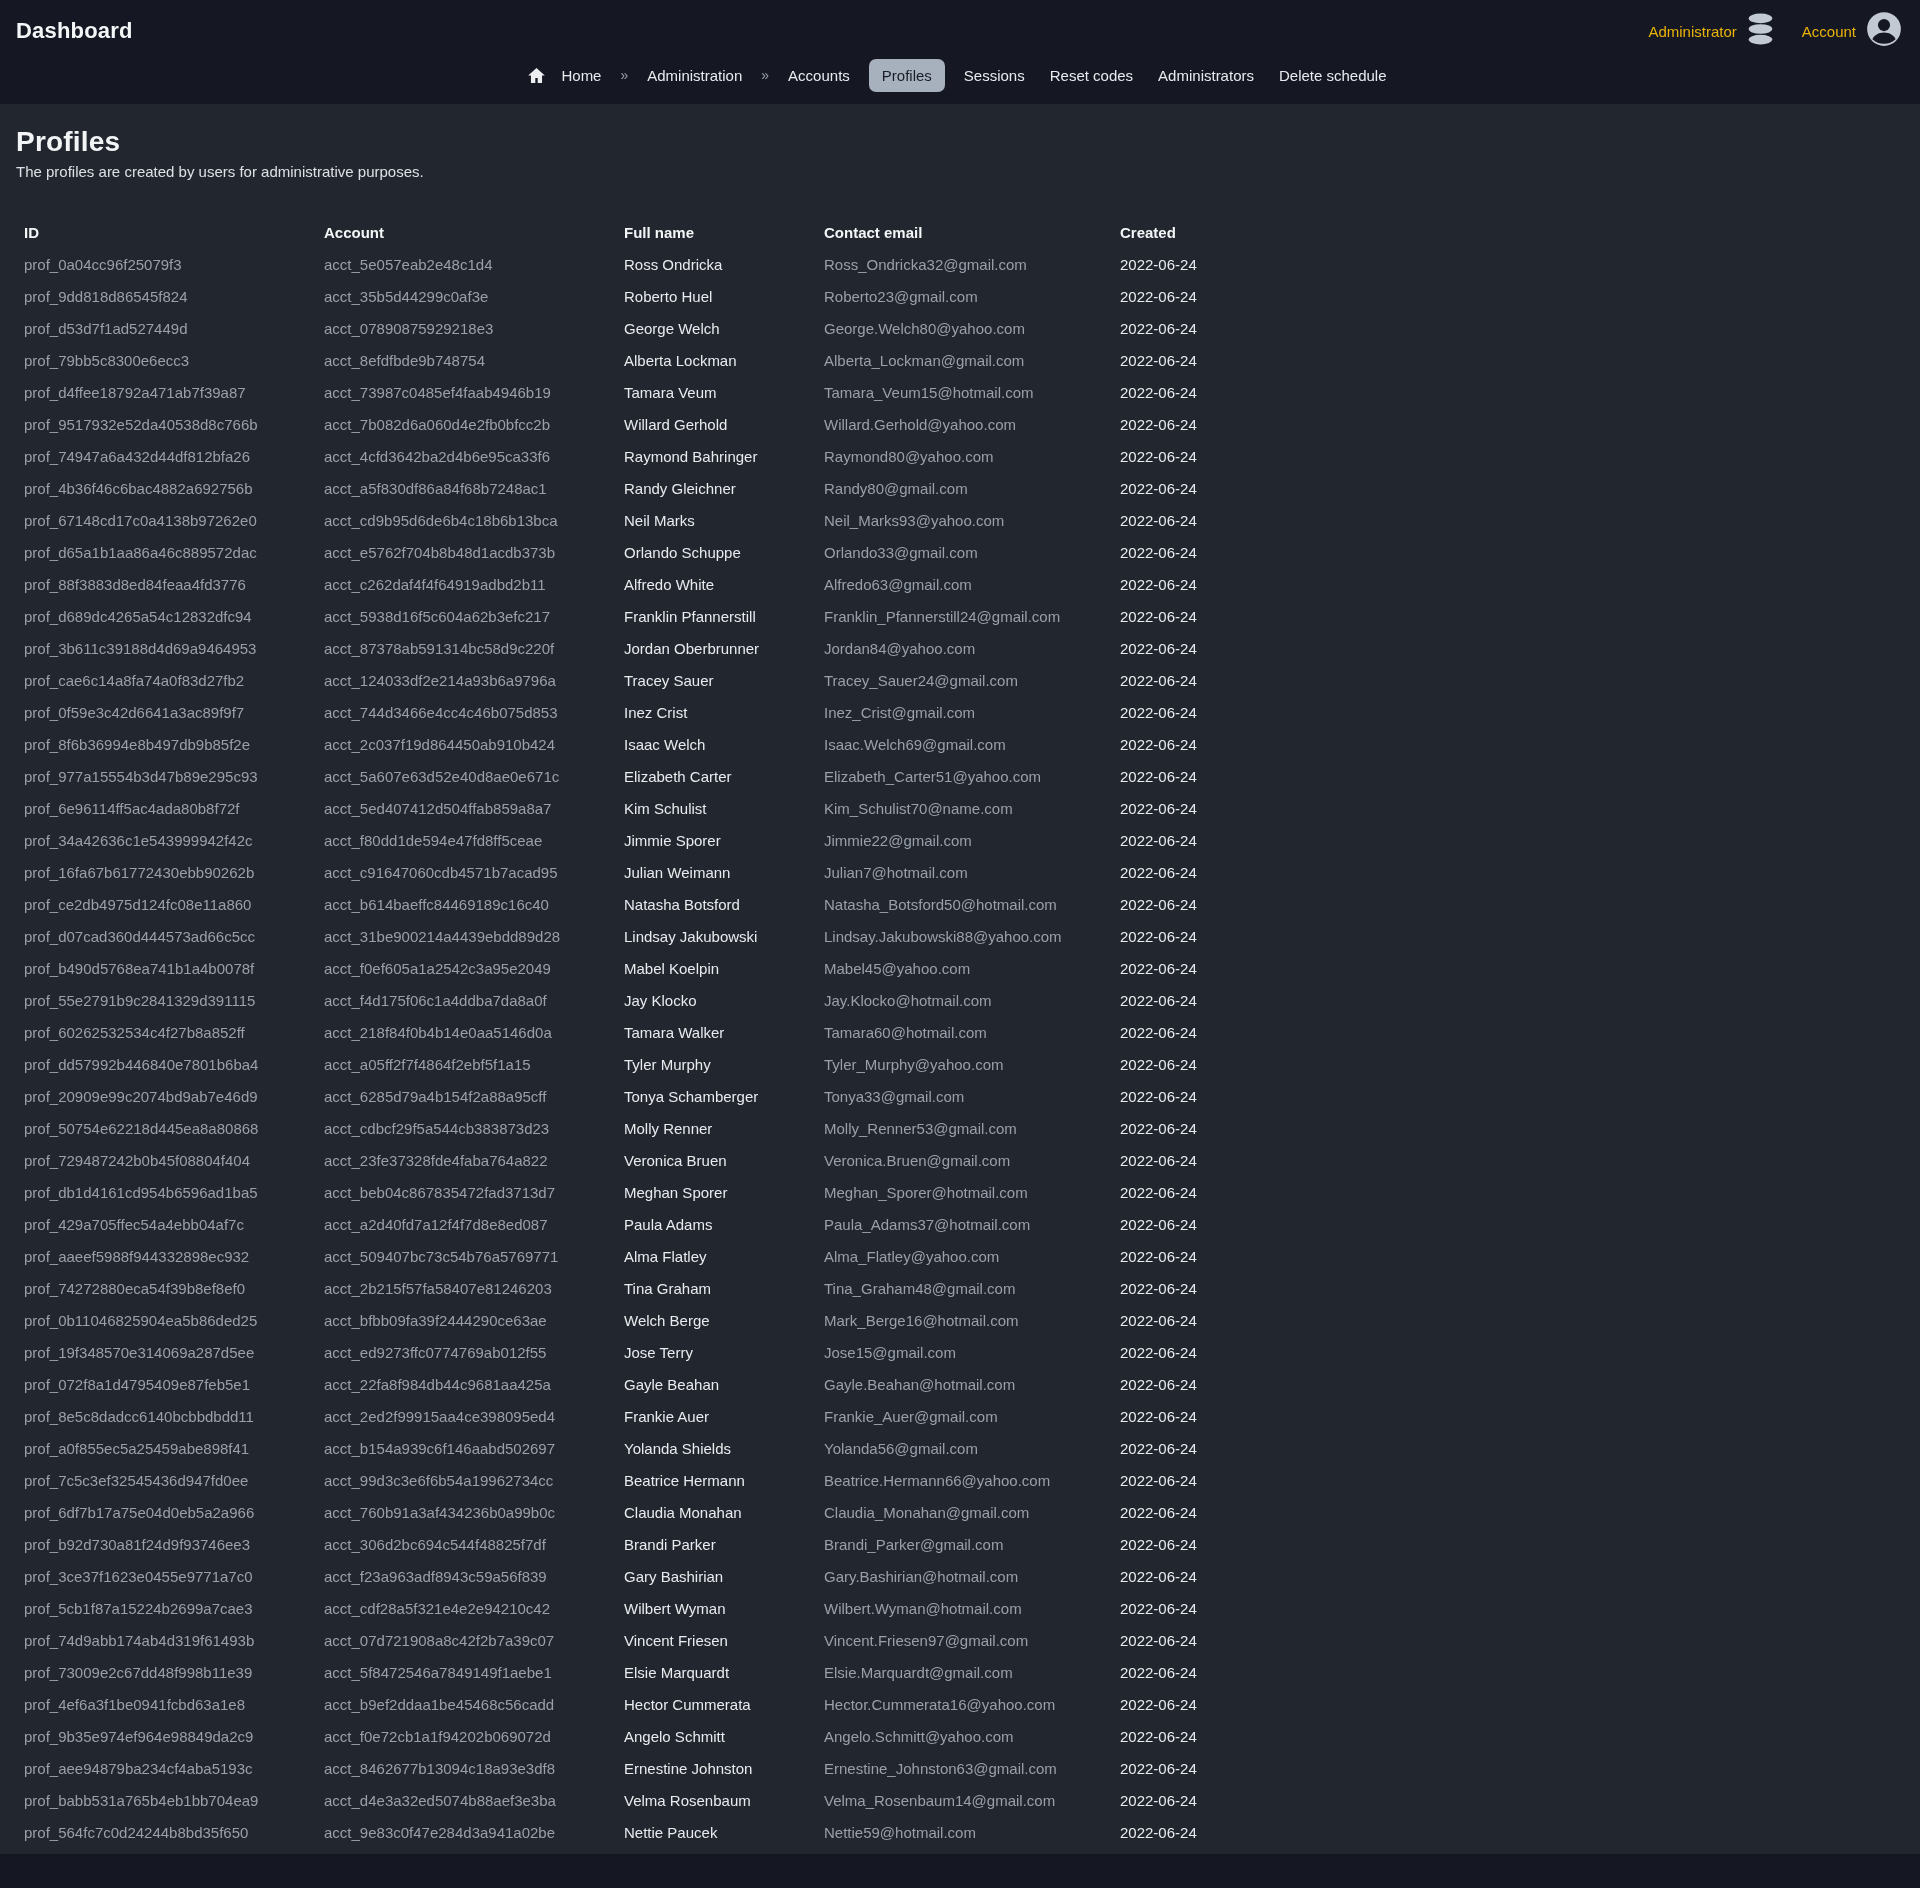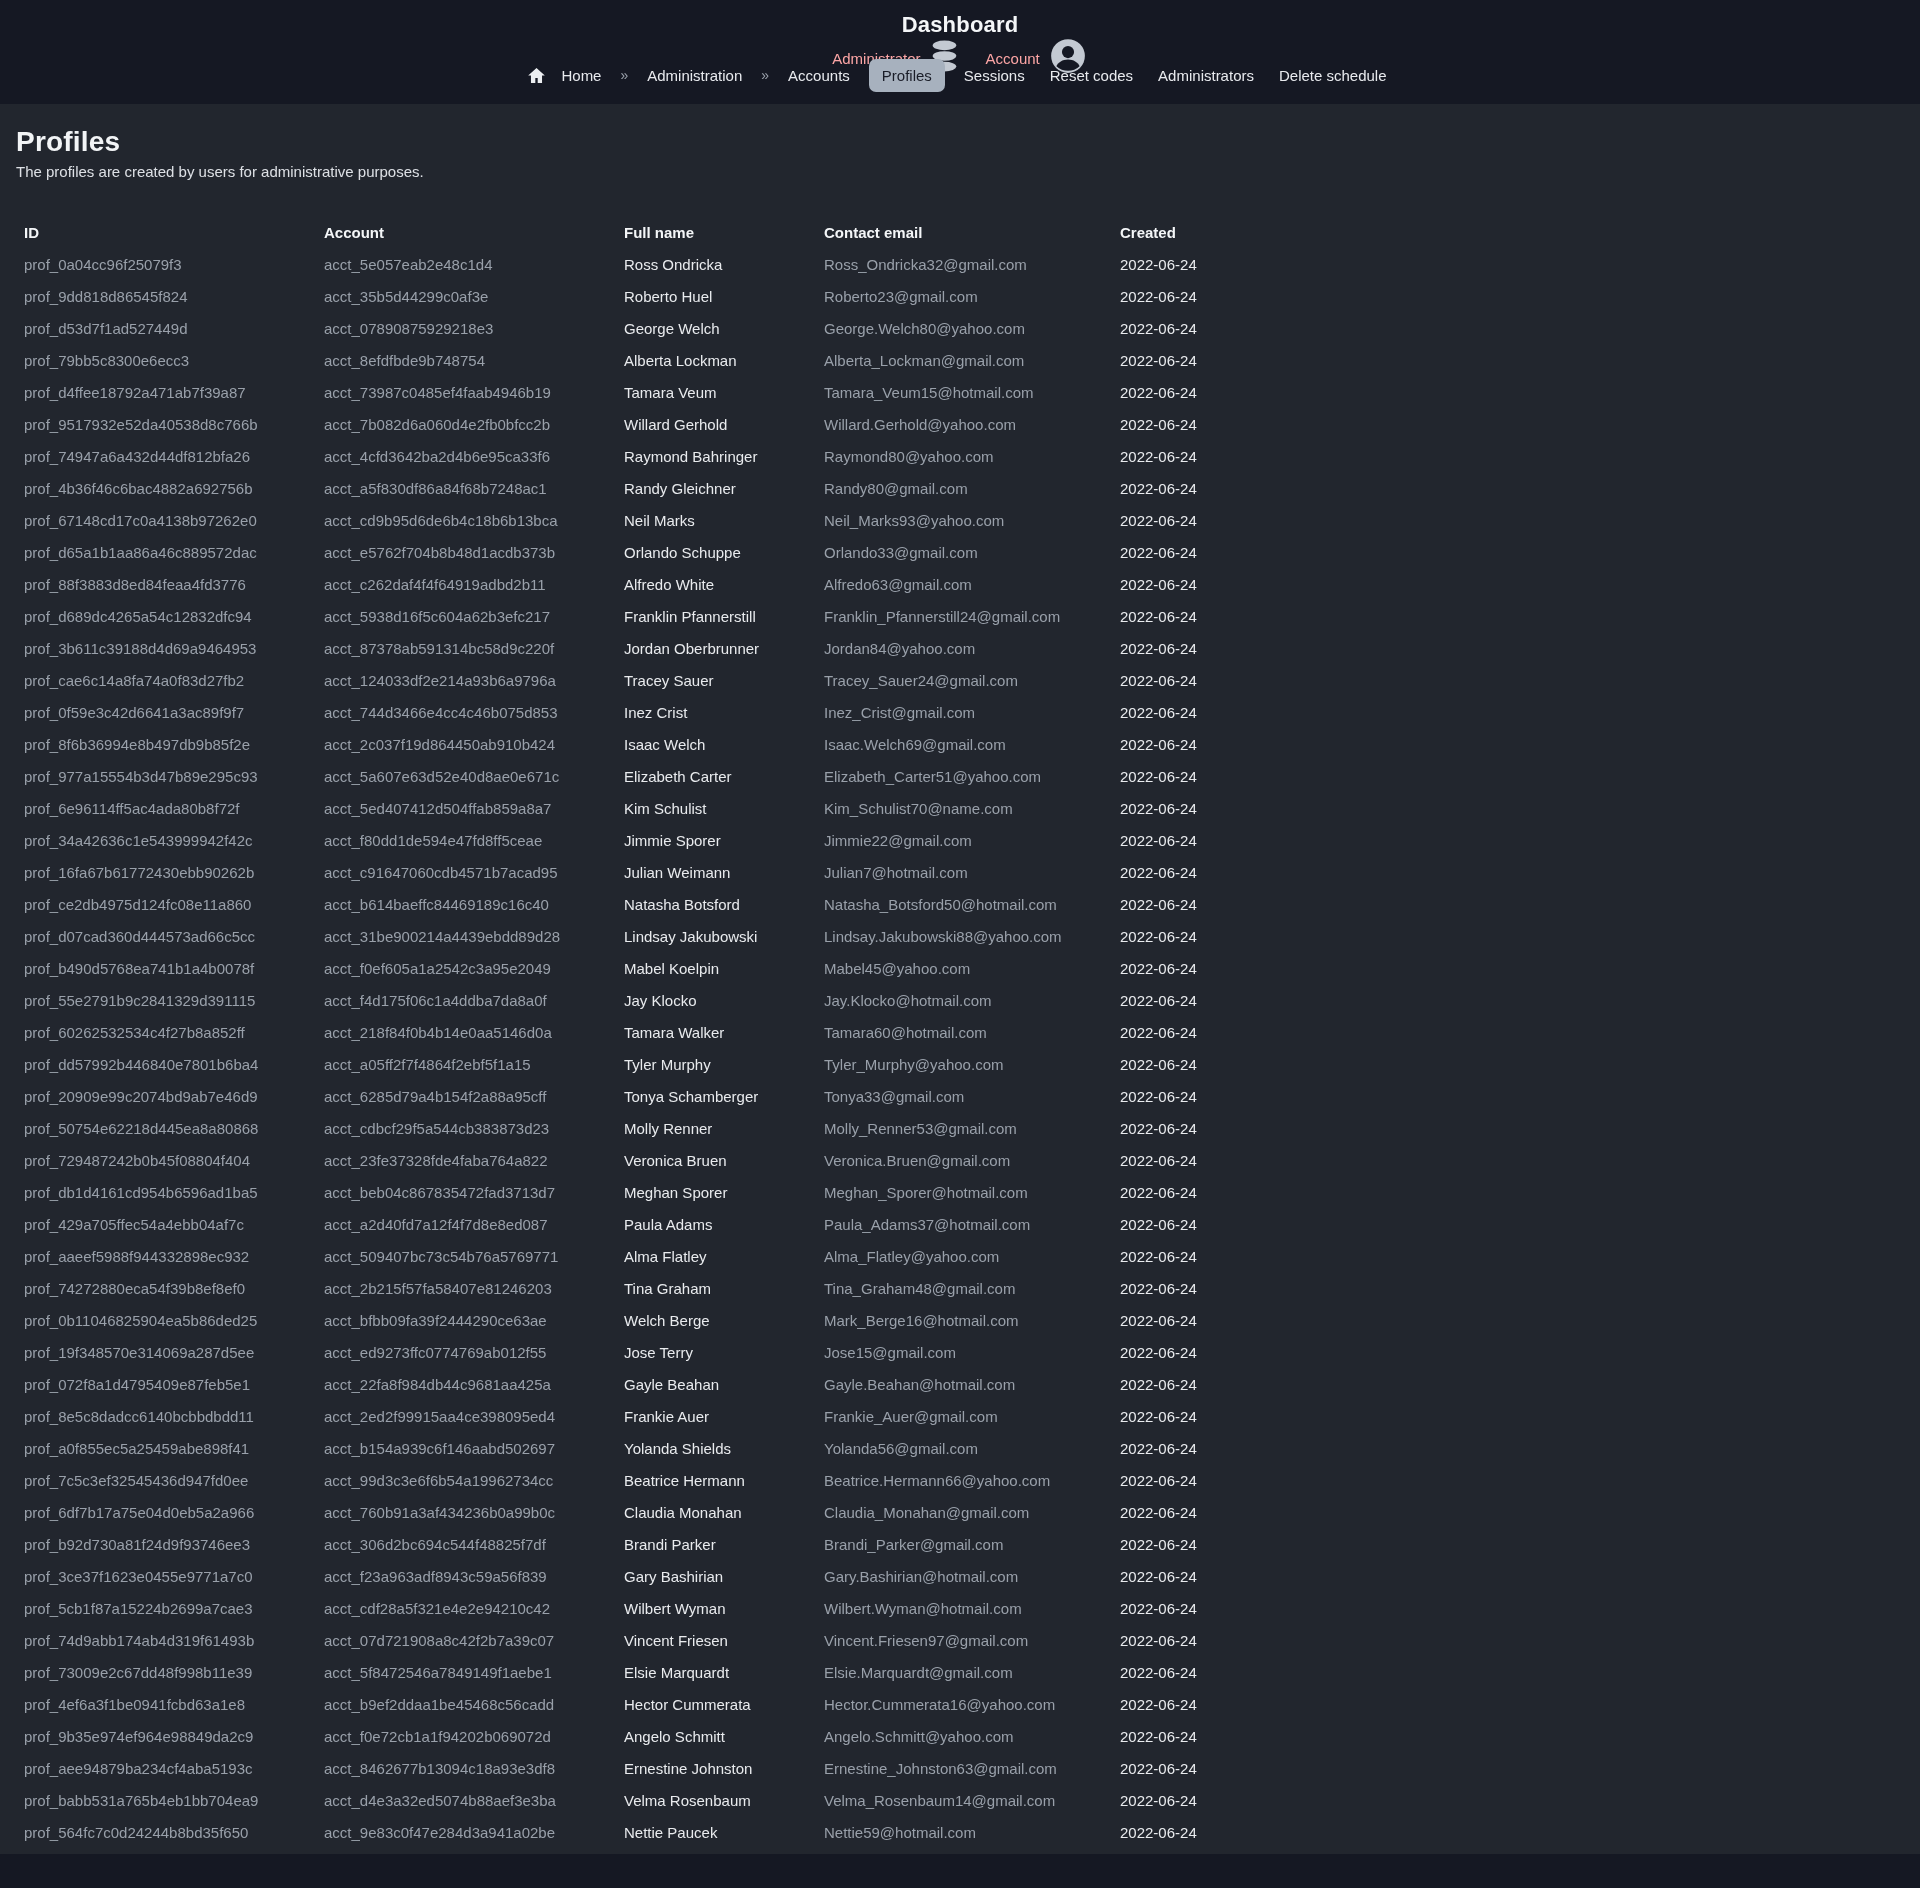--- a/index.html
+++ b/index.html
@@ -13,25 +13,25 @@
   
   .topbar {
     background:#151823;
     height:104px;
     padding:12px 16px 0 16px;
   }
   .topline {
     height:38px;
     display:flex;
     align-items:center;
-    flex-direction:column;
+    justify-content:space-between;
   }
   .app-title { font-size:22px; font-weight:600; color:#f4f6f8; letter-spacing:.2px; }
   .top-right { display:flex; align-items:center; gap:10px; padding-right:2px; }
-  .top-right .label { font-size:15px; color:#fca5a5; }
+  .top-right .label { font-size:15px; color:#eab308; }
   .ico-db { margin-right:18px; }
   
   .nav {
     height:50px;
     display:flex;
     align-items:center;
     gap:13px;
     font-size:15px;
     justify-content:center;
   }

